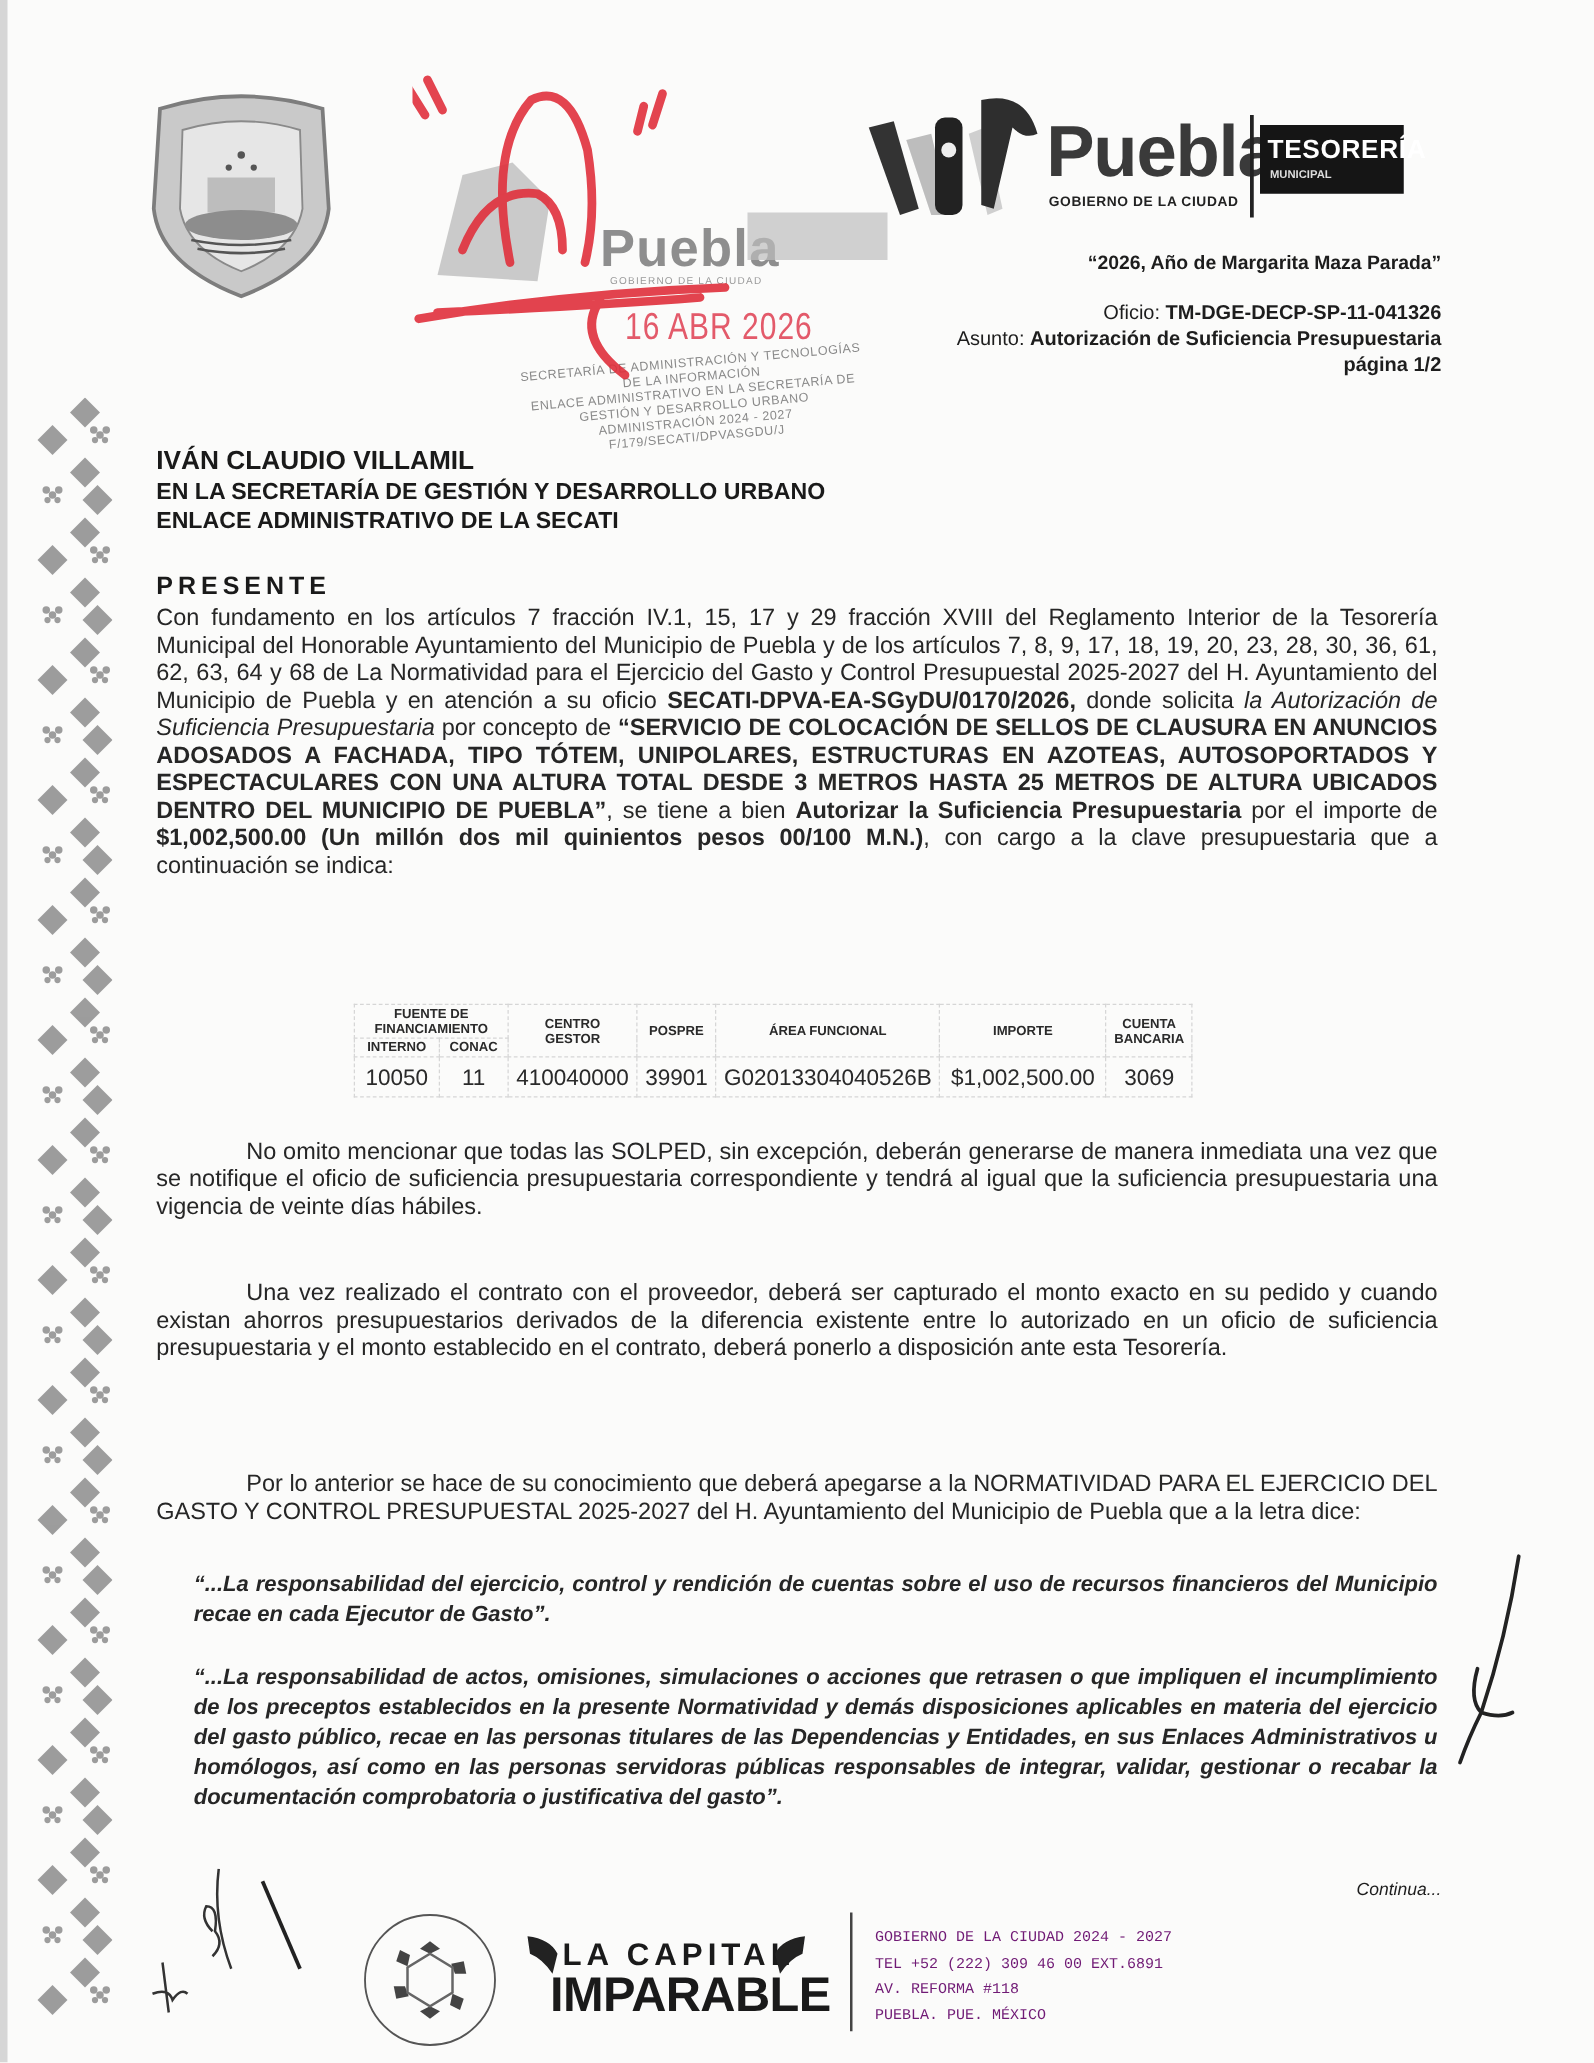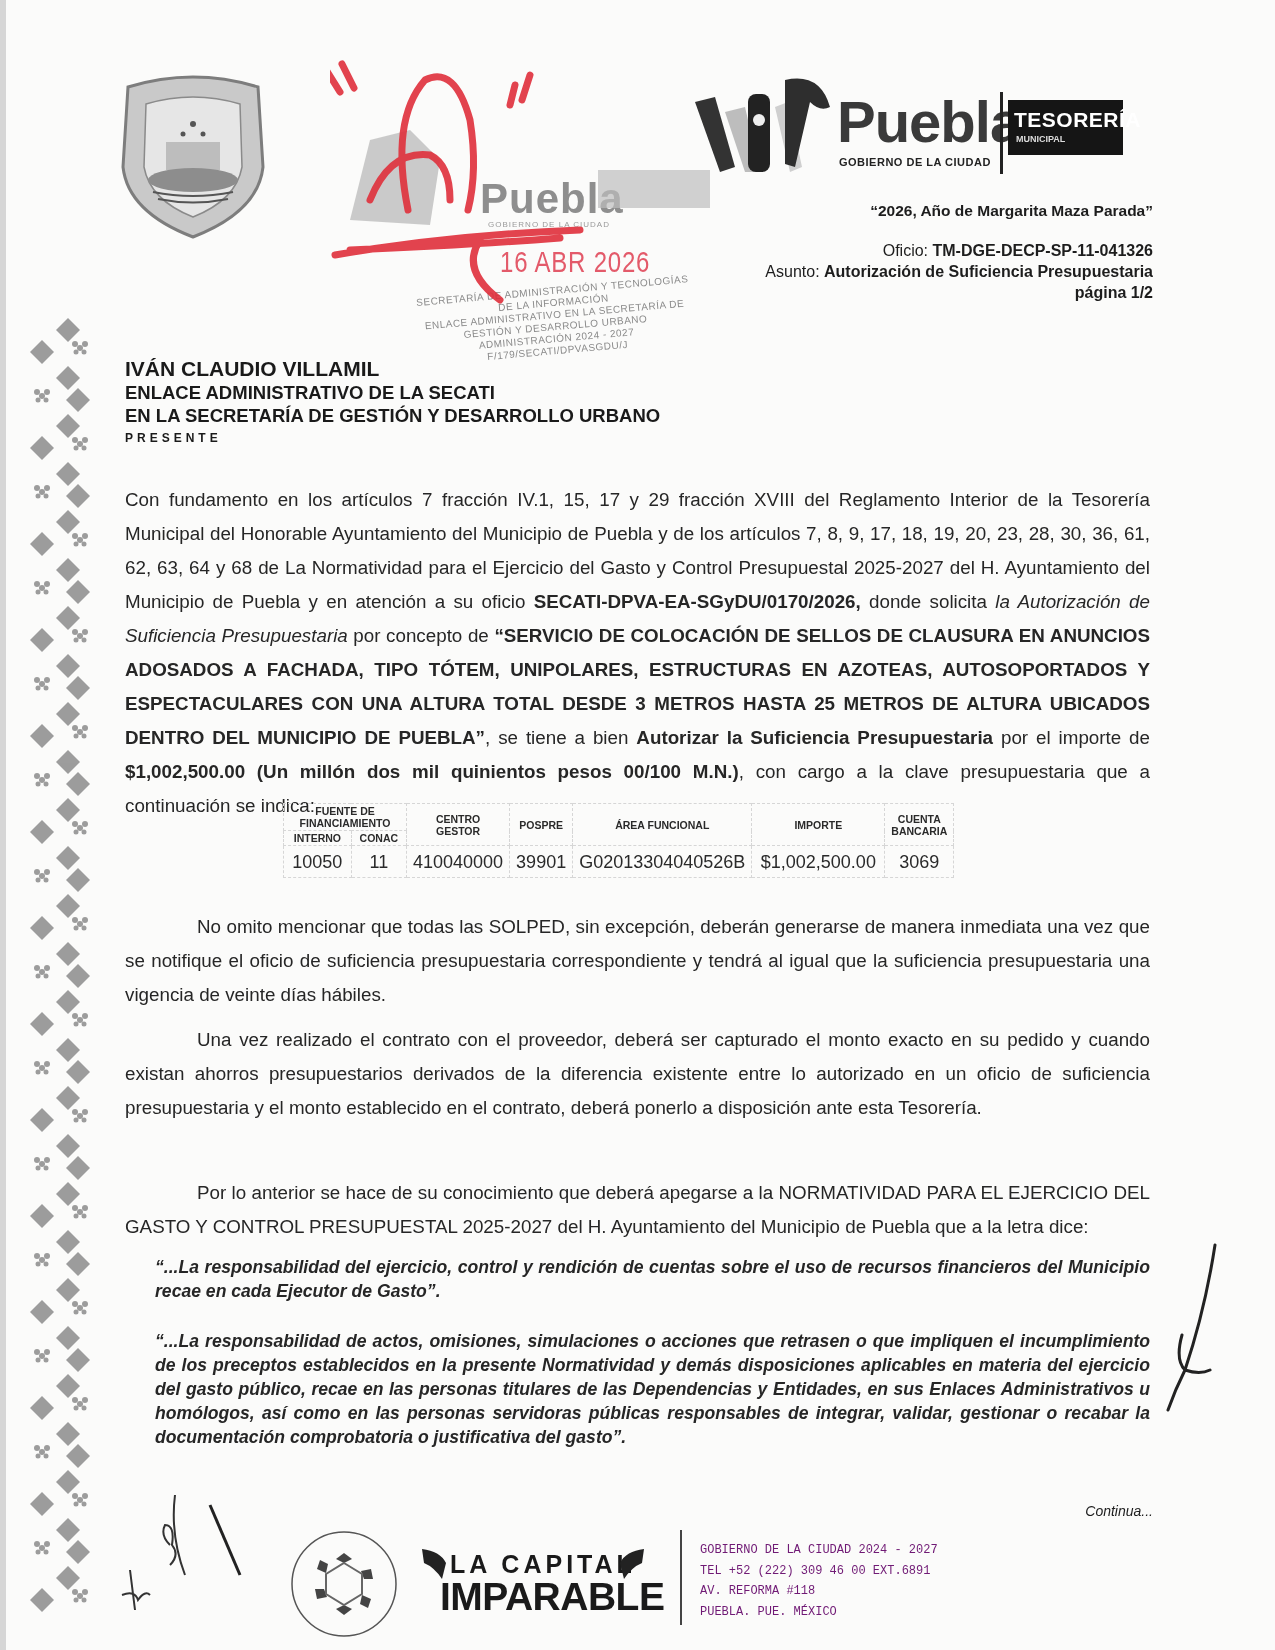--- a/index.html
+++ b/index.html
@@ -35,23 +35,23 @@
   .hr { right:122px; text-align:right; font-size:16px; }
   .motto { top:202px; font-weight:bold; font-size:15.5px; }
   .oficio { top:242px; }
   .asunto { top:263px; }
   .pagina { top:284px; font-weight:bold; }
   .b { font-weight:bold; }
   
   .addr { left:125px; top:356px; font-weight:bold; color:#1a1a1a; }
   .addr .name { font-size:21px; line-height:25px; }
   .addr .line { font-size:18.5px; line-height:23px; }
-  .addr .presente { font-size:12px; letter-spacing:4px; line-height:22px; }
-  
-  .body-block { left:125px; width:1025px; font-size:18.8px; line-height:34px; text-align:justify; color:#262626; }
+  .addr .presente { font-size:20px; letter-spacing:4px; line-height:22px;margin-top:31px; }
+  
+  .body-block { left:125px; width:1025px; font-size:18.8px; line-height:22px; text-align:justify; color:#262626; }
   .p1 { top:483px; }
   .indent { text-indent:72px; }
   .p2 { top:910px; }
   .p3 { top:1023px; }
   .p4 { top:1150px;margin-top:26px; }
   .q1 { top:1255px; left:155px; width:995px; font-style:italic; font-weight:bold; font-size:17.6px; line-height:24px; }
   .q2 { top:1329px; left:155px; width:995px; font-style:italic; font-weight:bold; font-size:17.6px; line-height:24px; }
   
   .budget-table { left:283px; top:803px; border-collapse:collapse; font-size:11px; color:#2a2a2a; }
   .budget-table th { font-weight:bold; font-size:10.5px; text-align:center; padding:1px 6px; border:1px dashed #d6d6d6; line-height:12px; }
@@ -429,22 +429,22 @@
   </div>
 </div>
 
 <div class="abs hr motto">“2026, Año de Margarita Maza Parada”</div>
 <div class="abs hr oficio"><span>Oficio: </span><span class="b">TM-DGE-DECP-SP-11-041326</span></div>
 <div class="abs hr asunto"><span>Asunto: </span><span class="b">Autorización de Suficiencia Presupuestaria</span></div>
 <div class="abs hr pagina">página 1/2</div>
 
 <div class="abs addr">
   <div class="name">IVÁN CLAUDIO VILLAMIL</div>
+  <div class="line">EN LA SECRETARÍA DE GESTIÓN Y DESARROLLO URBANO</div>
   <div class="line">ENLACE ADMINISTRATIVO DE LA SECATI</div>
-  <div class="line">EN LA SECRETARÍA DE GESTIÓN Y DESARROLLO URBANO</div>
   <div class="presente">PRESENTE</div>
 </div>
 
 <div class="abs body-block p1">
   <span>Con fundamento en los artículos 7 fracción IV.1, 15, 17 y 29 fracción XVIII del Reglamento Interior de la Tesorería Municipal del Honorable Ayuntamiento del Municipio de Puebla y de los artículos 7, 8, 9, 17, 18, 19, 20, 23, 28, 30, 36, 61, 62, 63, 64 y 68 de La Normatividad para el Ejercicio del Gasto y Control Presupuestal 2025-2027 del H. Ayuntamiento del Municipio de Puebla y en atención a su oficio </span><b>SECATI-DPVA-EA-SGyDU/0170/2026,</b><span> donde solicita </span><i>la Autorización de Suficiencia Presupuestaria</i><span> por concepto de </span><b>“SERVICIO DE COLOCACIÓN DE SELLOS DE CLAUSURA EN ANUNCIOS ADOSADOS A FACHADA, TIPO TÓTEM, UNIPOLARES, ESTRUCTURAS EN AZOTEAS, AUTOSOPORTADOS Y ESPECTACULARES CON UNA ALTURA TOTAL DESDE 3 METROS HASTA 25 METROS DE ALTURA UBICADOS DENTRO DEL MUNICIPIO DE PUEBLA”</b><span>, se tiene a bien </span><b>Autorizar la Suficiencia Presupuestaria</b><span> por el importe de </span><b>$1,002,500.00 (Un millón dos mil quinientos pesos 00/100 M.N.)</b><span>, con cargo a la clave presupuestaria que a continuación se indica:</span>
 </div>
 
 <table class="abs budget-table">
   <thead>
     <tr>

